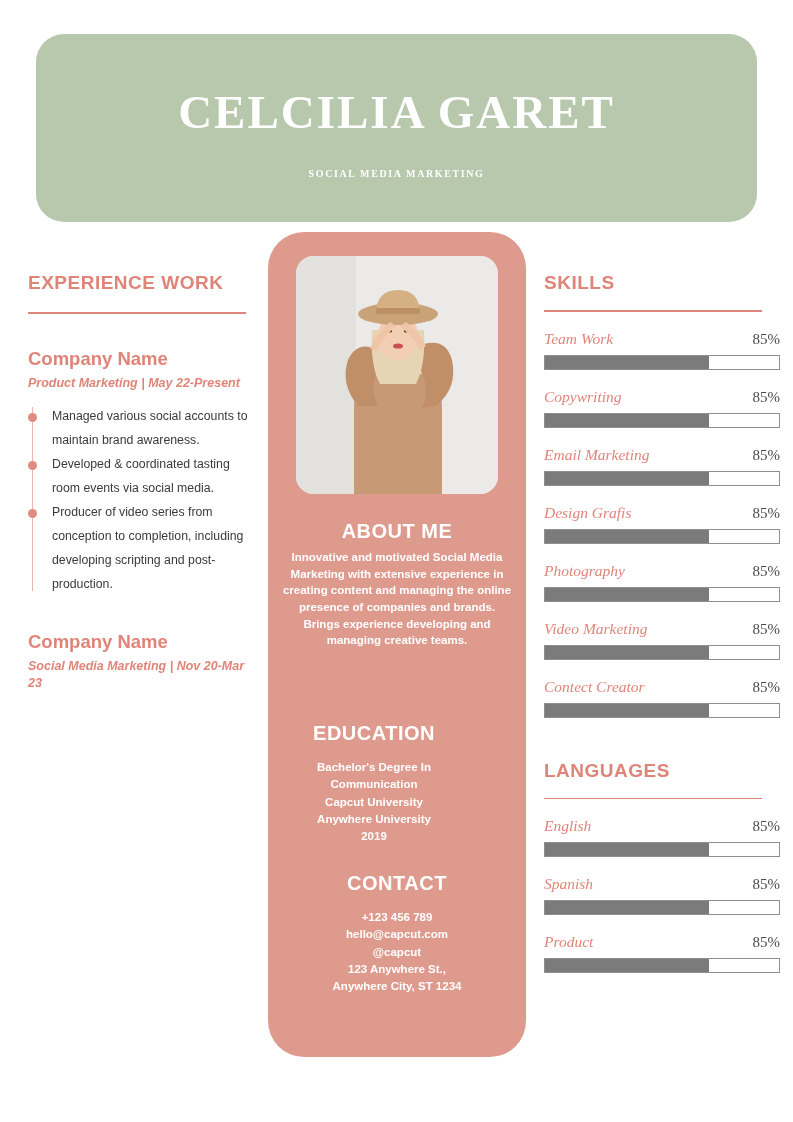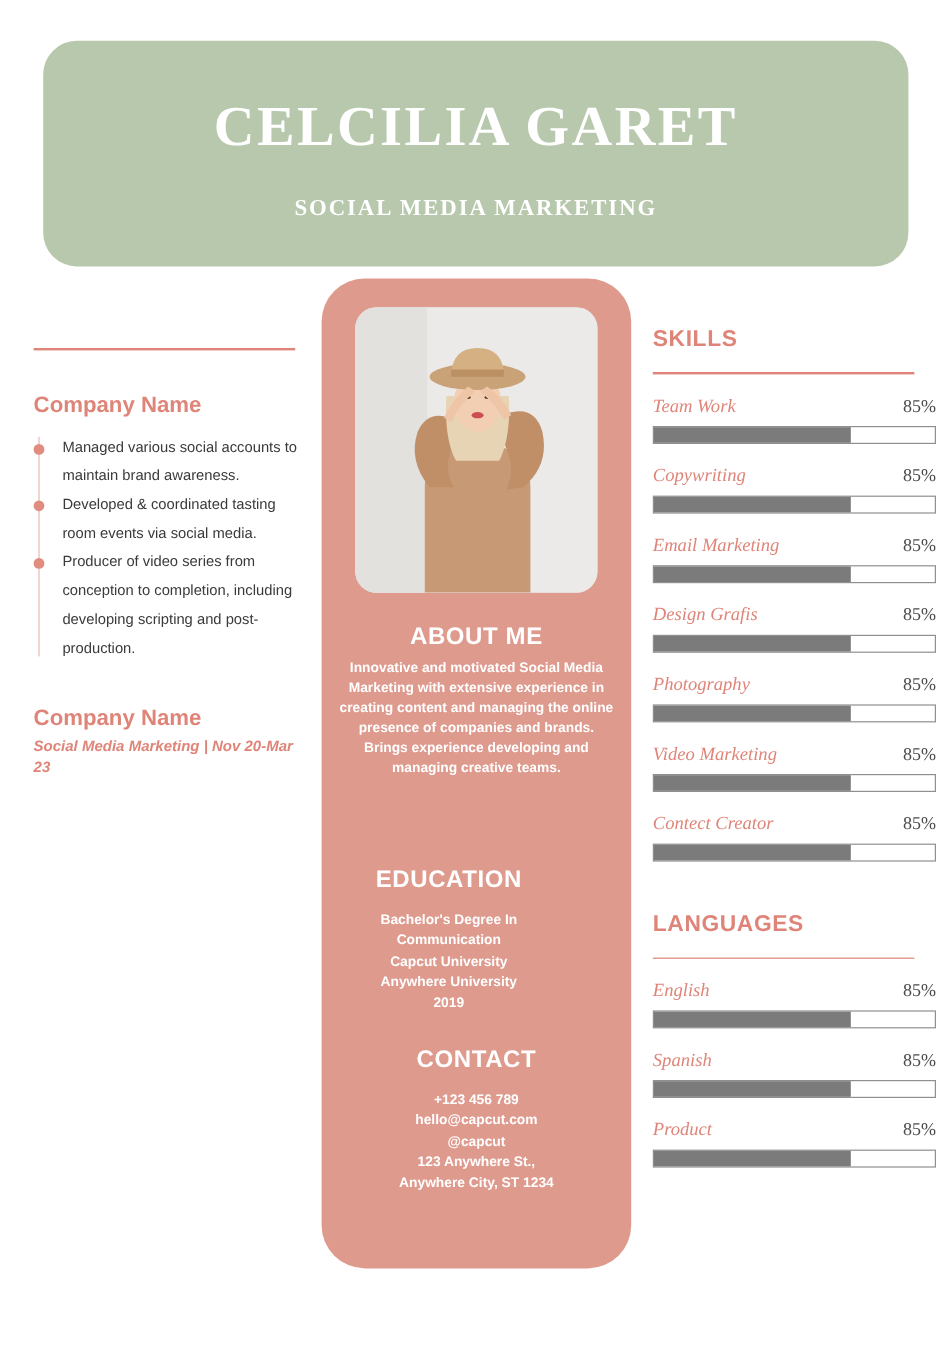--- a/index.html
+++ b/index.html
@@ -35,21 +35,21 @@
     font-size: 47px;
     letter-spacing: 2px;
     color: #ffffff;
     text-align: center;
     line-height: 1.1;
     margin-top: 10px;
   }
   .header-role {
     font-family: "Liberation Serif", serif;
     font-weight: bold;
-    font-size: 19px;
+    font-size: 10px;
     letter-spacing: 1.6px;
     color: #ffffff;
     text-align: center;
     margin-top: 30px;
   }
 
   
   .center-col {
     position: absolute;
     left: 268px;
@@ -223,24 +223,26 @@
 </style>
 </head>
 <body>
 
 <div class="header-banner">
   <div class="header-name">CELCILIA GARET</div>
   <div class="header-role">SOCIAL MEDIA MARKETING</div>
 </div>
 
 <div class="left-col">
+  <h2 class="left-title">EXPERIENCE WORK</h2>
   <div class="left-rule"></div>
 
   <div class="job">
     <p class="job-company">Company Name</p>
+    <p class="job-sub">Product Marketing | May 22-Present</p>
     <ul class="bullets">
       <li>Managed various social accounts to maintain brand awareness.</li>
       <li>Developed &amp; coordinated tasting room events via social media.</li>
       <li>Producer of video series from conception to completion, including developing scripting and post-production.</li>
     </ul>
   </div>
 
   <div class="job">
     <p class="job-company">Company Name</p>
     <p class="job-sub">Social Media Marketing | Nov 20-Mar 23</p>

